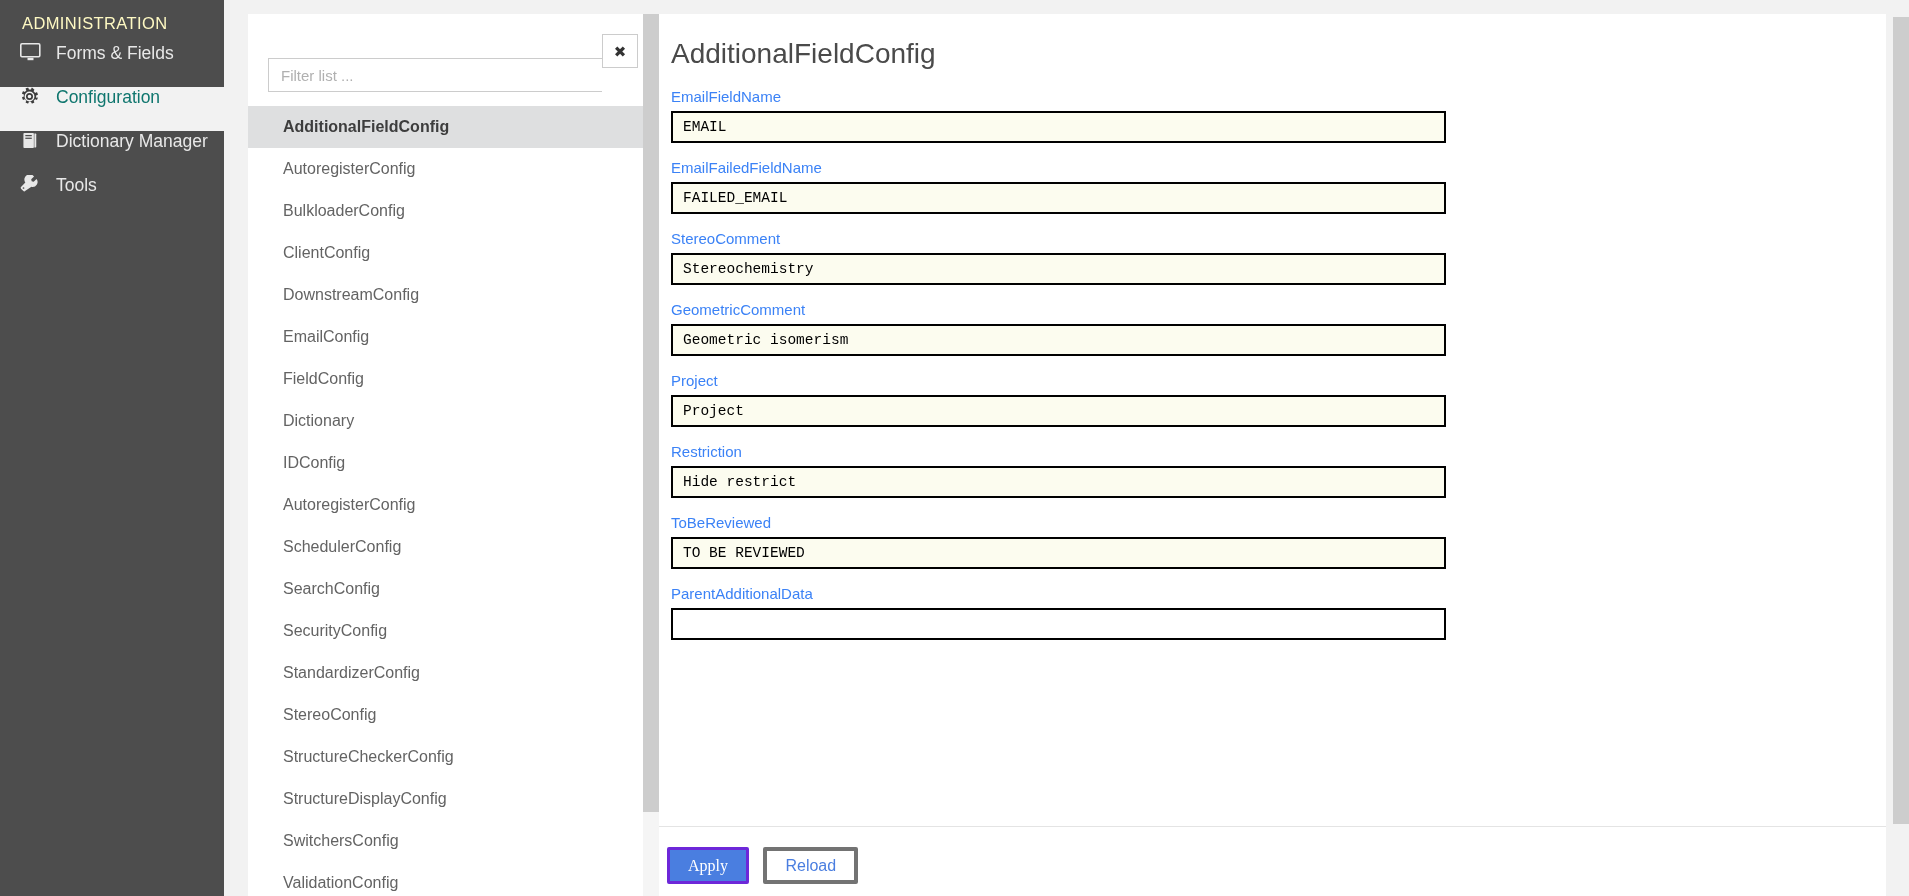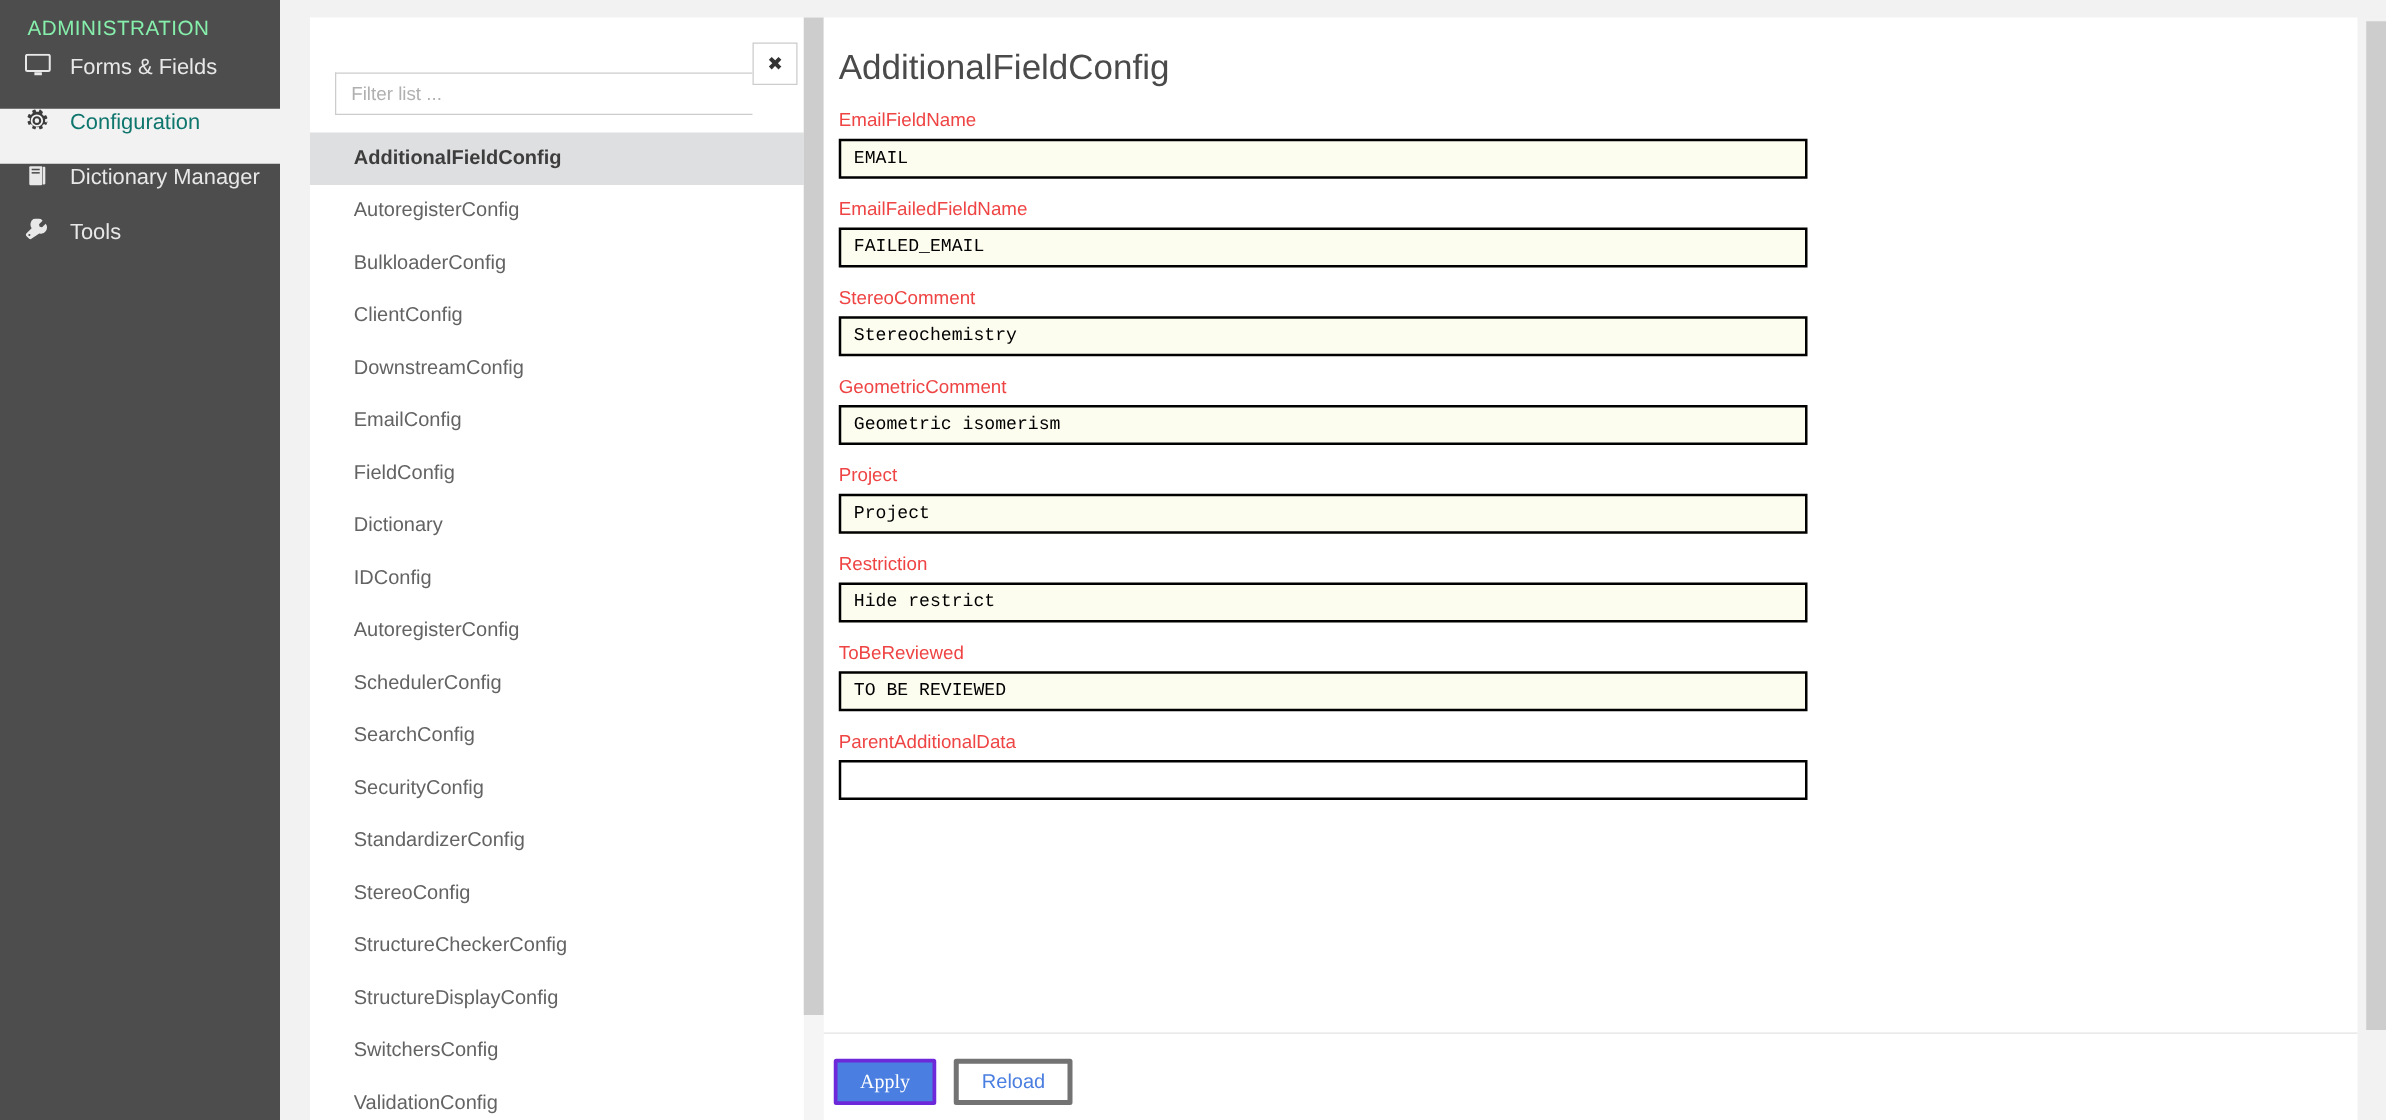--- a/index.html
+++ b/index.html
@@ -19,21 +19,21 @@
   #sidebar {
     position: absolute;
     left: 0; top: 0;
     width: 224px;
     height: 896px;
     background: #4d4d4d;
     color: #f0f0f0;
   }
   #sidebar .admin-heading {
     font-size: 16.5px;
-    color: #86efac;
+    color: #fef9c3;
     letter-spacing: 0.4px;
     padding: 14px 0 10px 22px;
   }
   .nav-item {
     display: flex;
     align-items: flex-start;
     height: 44px;
     padding-left: 20px;
     font-size: 17.5px;
     color: #e8e8e8;
@@ -150,21 +150,21 @@
     margin: 0;
   }
   #form-area {
     padding: 18px 0 0 12px;
     height: 756px;
     box-sizing: border-box;
   }
   .field-group { margin-bottom: 16px; }
   .field-label {
     font-size: 15px;
-    color: #ef4444;
+    color: #3b82f6;
     margin-bottom: 6px;
   }
   .field-input {
     width: 775px;
     height: 32px;
     border: 2px solid #000000;
     background: #fcfcef;
     font-family: "Liberation Mono", monospace;
     font-size: 14.5px;
     color: #000000;

